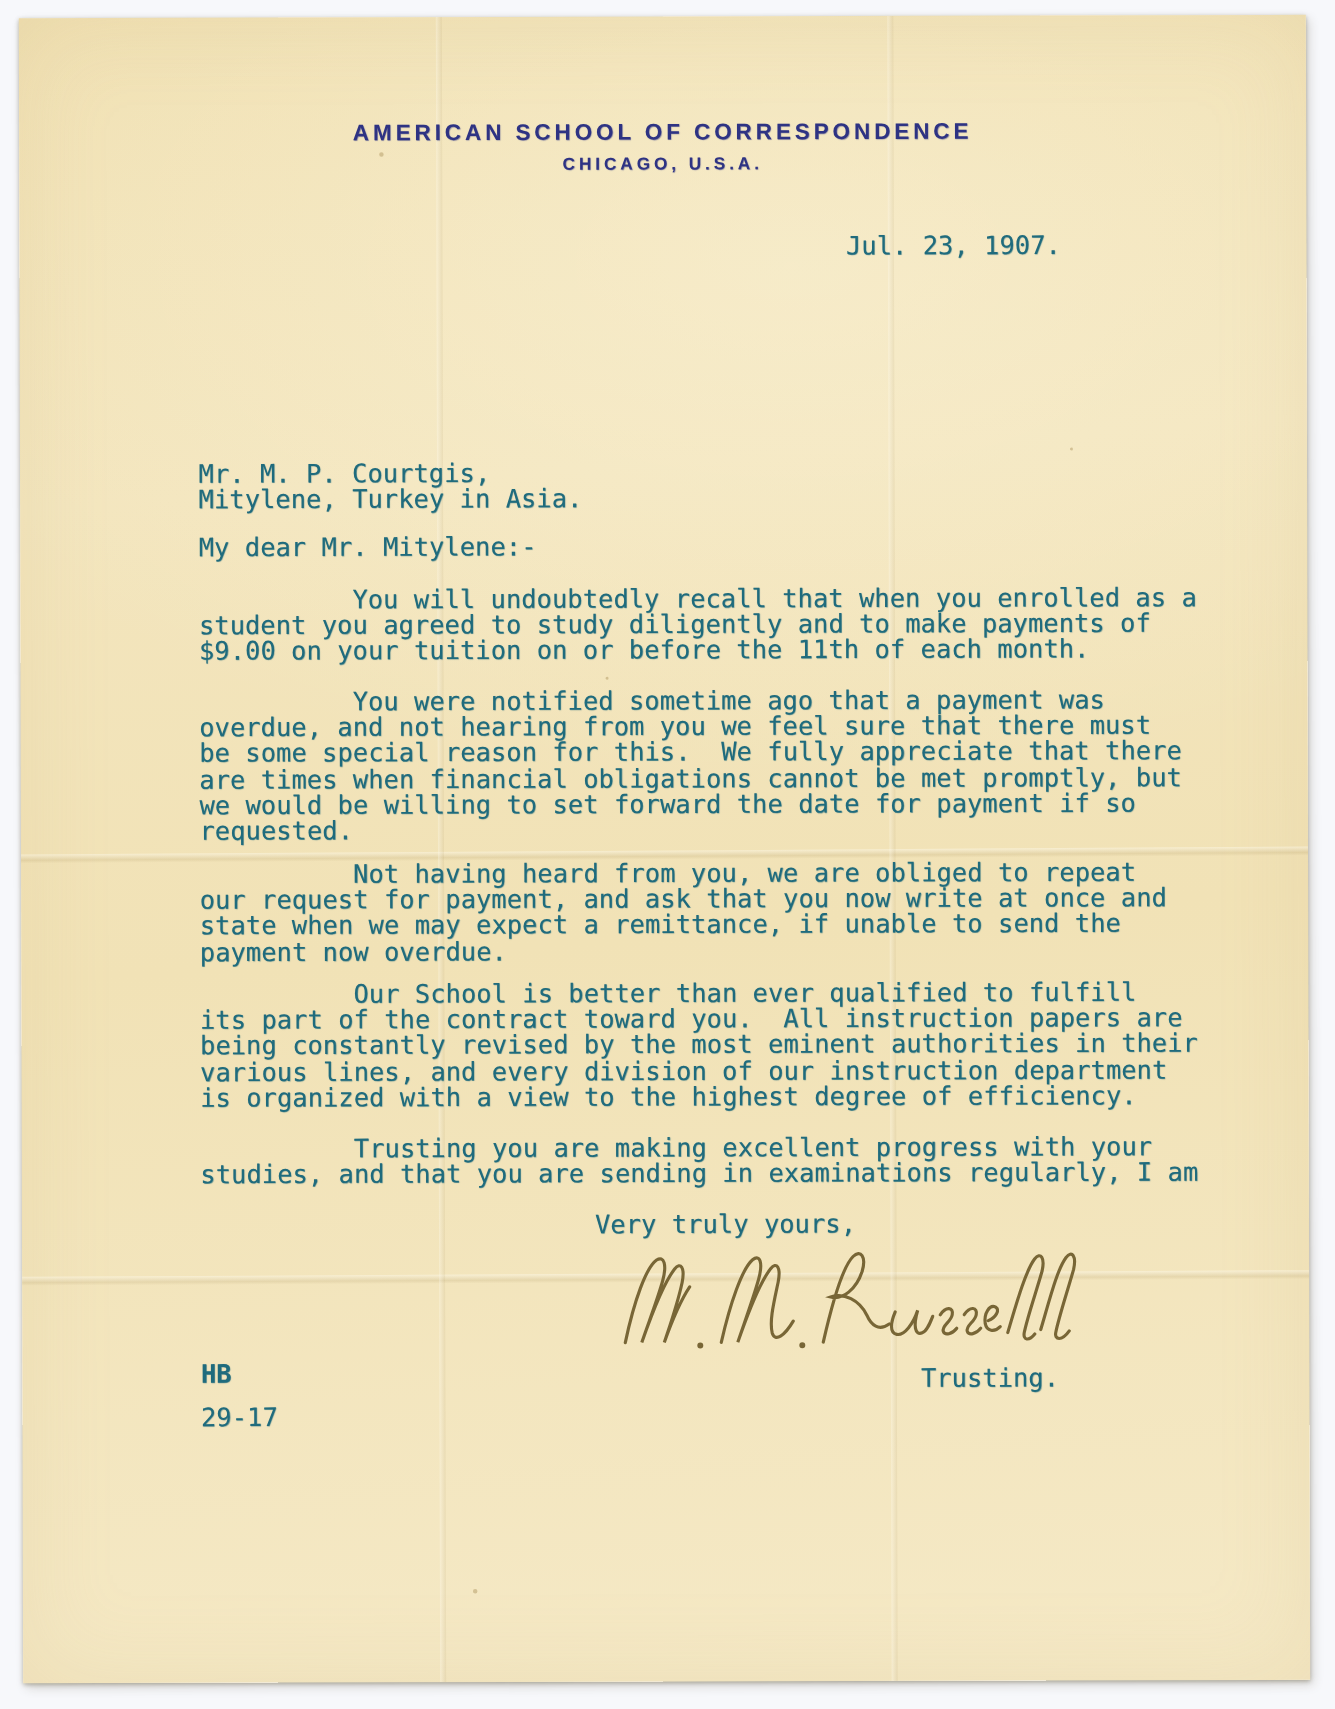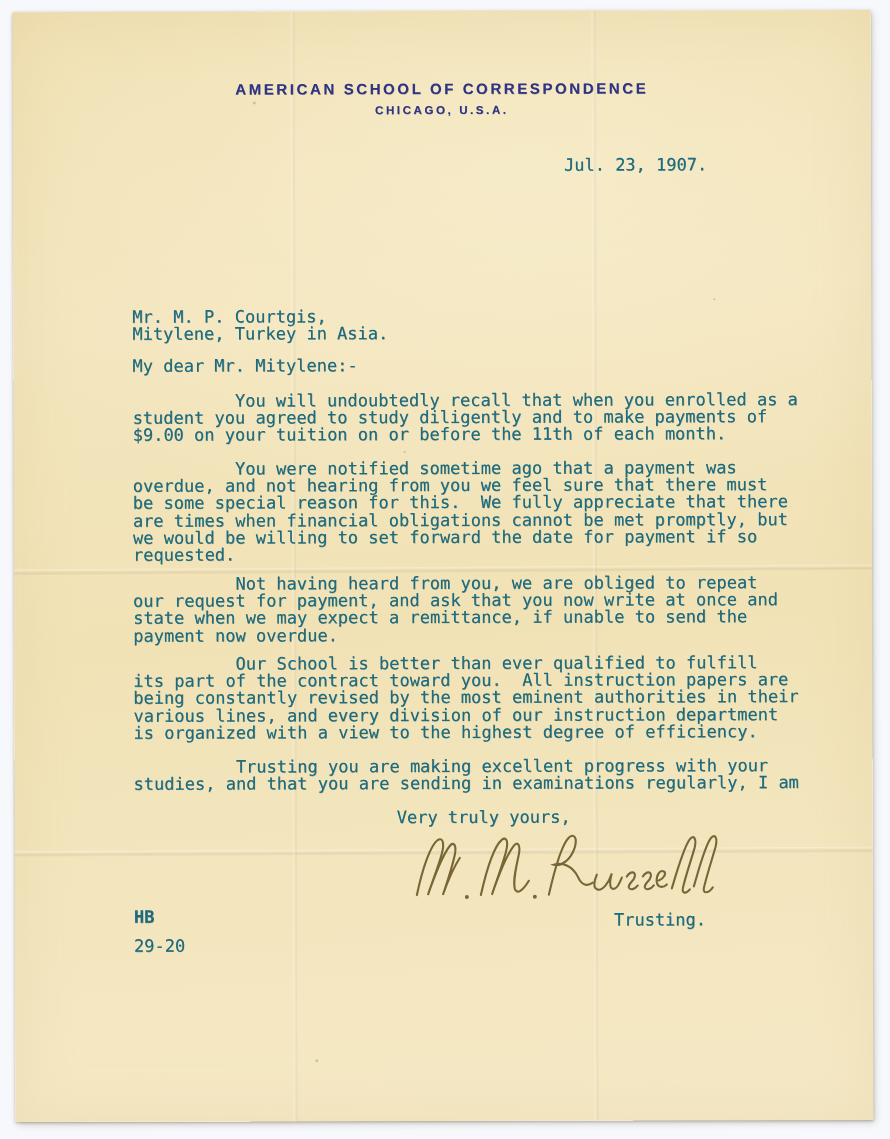--- a/index.html
+++ b/index.html
@@ -130,16 +130,16 @@
       <path d="M190,44 C187,51 186,58 191,59 C196,60 202,52 205,43 C202,53 203,60 208,58 C211,57 213,52 215,47"></path>
       <path d="M220,46 C224,40 229,41 228,46 C227,51 221,53 222,57 C223,60 228,59 231,55"></path>
       <path d="M236,46 C240,40 245,41 244,46 C243,51 237,53 238,57 C239,60 244,59 247,55"></path>
       <path d="M252,50 C257,48 260,43 257,41 C253,39 249,45 250,52 C251,57 256,58 260,54"></path>
       <path d="M265,58 C271,38 277,17 283,9 C287,4 290,8 288,17 C284,31 278,48 276,58 C275,63 279,64 283,59"></path>
       <path d="M287,56 C293,36 298,16 304,8 C308,3 311,7 309,16 C305,30 299,48 297,58 C296,63 301,64 306,57"></path>
     </svg>
 
     <div class="tw registrar">Trusting.</div>
     <div class="tw initials">HB</div>
-    <div class="tw reference">29-20</div>
+    <div class="tw reference">29-17</div>
 
   </div>
 </div>
 
 </body></html>

